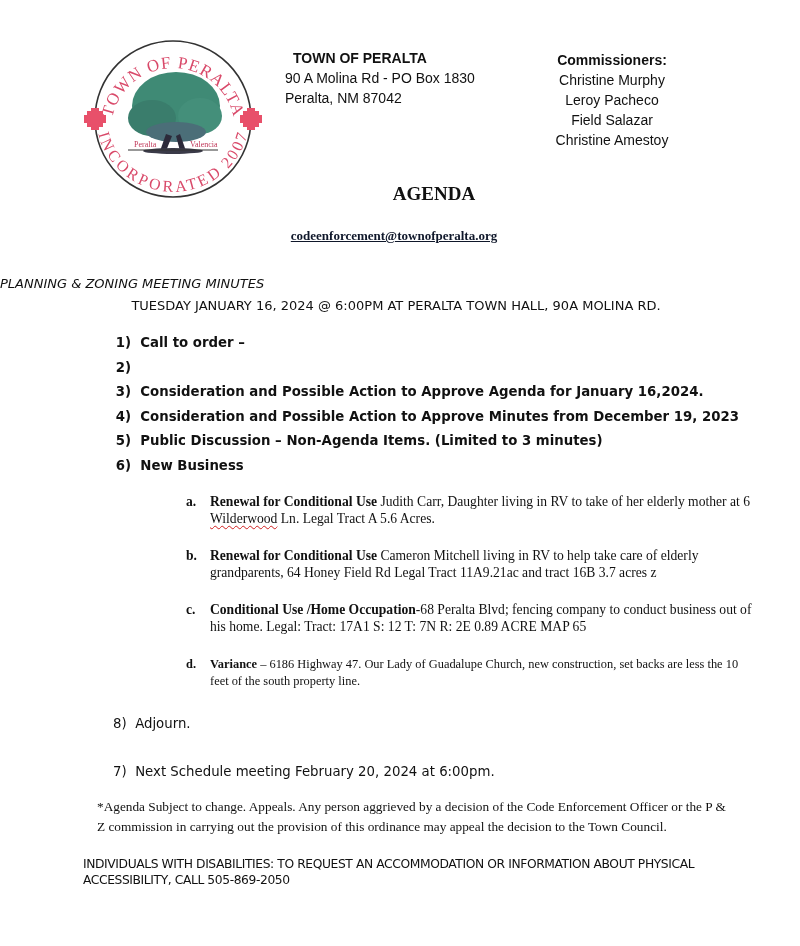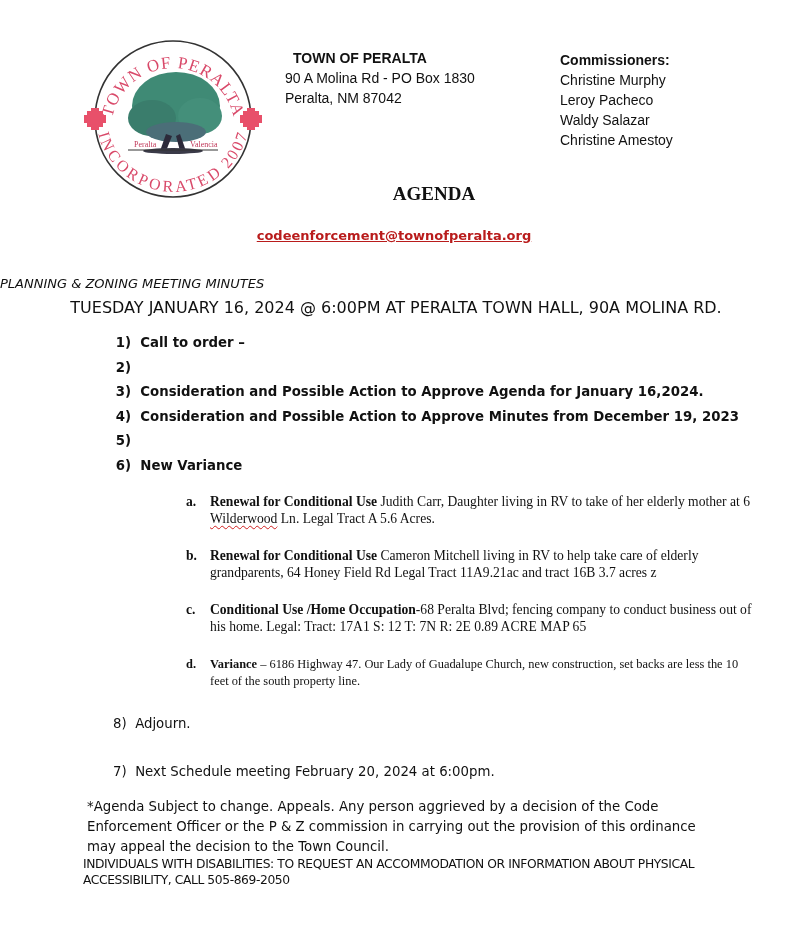--- a/index.html
+++ b/index.html
@@ -8,45 +8,45 @@
     .sans { font-family: "Liberation Sans", sans-serif; }
     .serif { font-family: Liberation Serif, serif; margin-left: 40px; }
     .cal { font-family: "DejaVu Sans", sans-serif; }
 
     
     .logo { left: 82px; top: 36px; width: 182px; height: 166px; }
 
     
     .org-block { left: 285px; top: 48px; font-size: 14px; line-height: 20px; }
     .org-title { font-weight: bold; margin-left: 8px; }
-    .comm-block { left: 560px; top: 50px; width: 140px; text-align: left; font-size: 14px; line-height: 20px; }
+    .comm-block { left: 542px; top: 50px; width: 140px; text-align: center; font-size: 14px; line-height: 20px; }
     .comm-title { font-weight: bold; }
 
     .agenda-title { left: 0; width: 788px; top: 183px; text-align: center; font-size: 19px; font-weight: bold; }
     .email { left: 0; width: 788px; top: 228px; text-align: center; font-size: 13px; }
-    .email a { color: #b91c1c; text-decoration: underline; font-weight: bold; }
+    .email a { color: #0f172a; text-decoration: underline; font-weight: bold; font-family: Liberation Serif, serif; }
 
     .meeting-sub { left: 0; width: 792px; top: 276px; font-size: 13px; font-style: italic; }
-    .meeting-date { left: 0; width: 792px; top: 298px; text-align: center; font-size: 16px; }
+    .meeting-date { left: 0; width: 792px; top: 298px; text-align: center; font-size: 13px; }
 
     
     .main-list { left: 108px; top: 334px; font-size: 13.3px; font-weight: bold; }
     .main-list .li { height: 24.6px; line-height: 18px; display: flex; }
     .main-list .num { width: 23px; text-align: right; margin-right: 0; }
 
     
     .sub { left: 146px; font-size: 13.6px; line-height: 17px; width: 570px; display: flex; }
     .sub .letter { width: 24px; font-weight: bold; flex: 0 0 24px; }
     .sub .body { flex: 1; }
     .sub b { font-weight: bold; }
     .squiggle { text-decoration: underline wavy #d02020; text-decoration-thickness: 1px; text-underline-offset: 2px; }
 
     .tail { left: 113px; font-size: 13.3px; }
 
-    .footer { left: 87px; top: 797px; width: 640px; font-size: 13.3px; line-height: 20px; }
+    .footer { left: 97px; top: 797px; width: 640px; font-size: 13.3px; line-height: 20px; font-family: Liberation Serif, serif; }
     .footer-caps { left: 83px; top: 856px; width: 640px; font-size: 12.3px; line-height: 16px; letter-spacing: -0.4px; }
   </style>
 </head>
 <body>
 
 <div class="abs logo">
   <svg width="182" height="166" viewBox="0 0 182 166">
     <defs>
       <path id="arcTop" d="M 30 83 A 62 62 0 0 1 152 83"></path>
       <path id="arcBot" d="M 26 90 A 66 66 0 0 0 156 90"></path>
@@ -88,21 +88,21 @@
 <div class="abs org-block sans">
   <div class="org-title">TOWN OF PERALTA</div>
   <div>90 A Molina Rd - PO Box 1830</div>
   <div>Peralta, NM 87042</div>
 </div>
 
 <div class="abs comm-block sans">
   <div class="comm-title">Commissioners:</div>
   <div>Christine Murphy</div>
   <div>Leroy Pacheco</div>
-  <div>Waldy Salazar</div>
+  <div>Field Salazar</div>
   <div>Christine Amestoy</div>
 </div>
 
 <div class="abs agenda-title serif">AGENDA</div>
 
 <div class="abs email cal">
   <a href="#">codeenforcement@townofperalta.org</a>
 </div>
 
 <div class="abs meeting-sub cal">PLANNING &amp; ZONING MEETING MINUTES</div>
@@ -115,24 +115,24 @@
   <div class="li">
     <span class="num">2)</span>&nbsp;&nbsp;
   </div>
   <div class="li">
     <span class="num">3)</span>&nbsp;&nbsp;<span>Consideration and Possible Action to Approve Agenda for January 16,2024.</span>
   </div>
   <div class="li">
     <span class="num">4)</span>&nbsp;&nbsp;<span>Consideration and Possible Action to Approve Minutes from December 19, 2023</span>
   </div>
   <div class="li">
-    <span class="num">5)</span>&nbsp;&nbsp;
+    <span class="num">5)</span>&nbsp;&nbsp;<span>Public Discussion – Non-Agenda Items. (Limited to 3 minutes)</span>
   </div>
   <div class="li">
-    <span class="num">6)</span>&nbsp;&nbsp;<span>New Variance</span>
+    <span class="num">6)</span>&nbsp;&nbsp;<span>New Business</span>
   </div>
 </div>
 
 <div class="abs sub serif" style="top:493px;">
   <span class="letter">a.</span>
   <span class="body"><b>Renewal for Conditional Use</b><span> Judith Carr, Daughter living in RV to take of her elderly mother at 6 </span><span class="squiggle">Wilderwood</span><span> Ln. Legal Tract A 5.6 Acres.</span></span>
 </div>
 
 <div class="abs sub serif" style="top:547px;">
   <span class="letter">b.</span>

